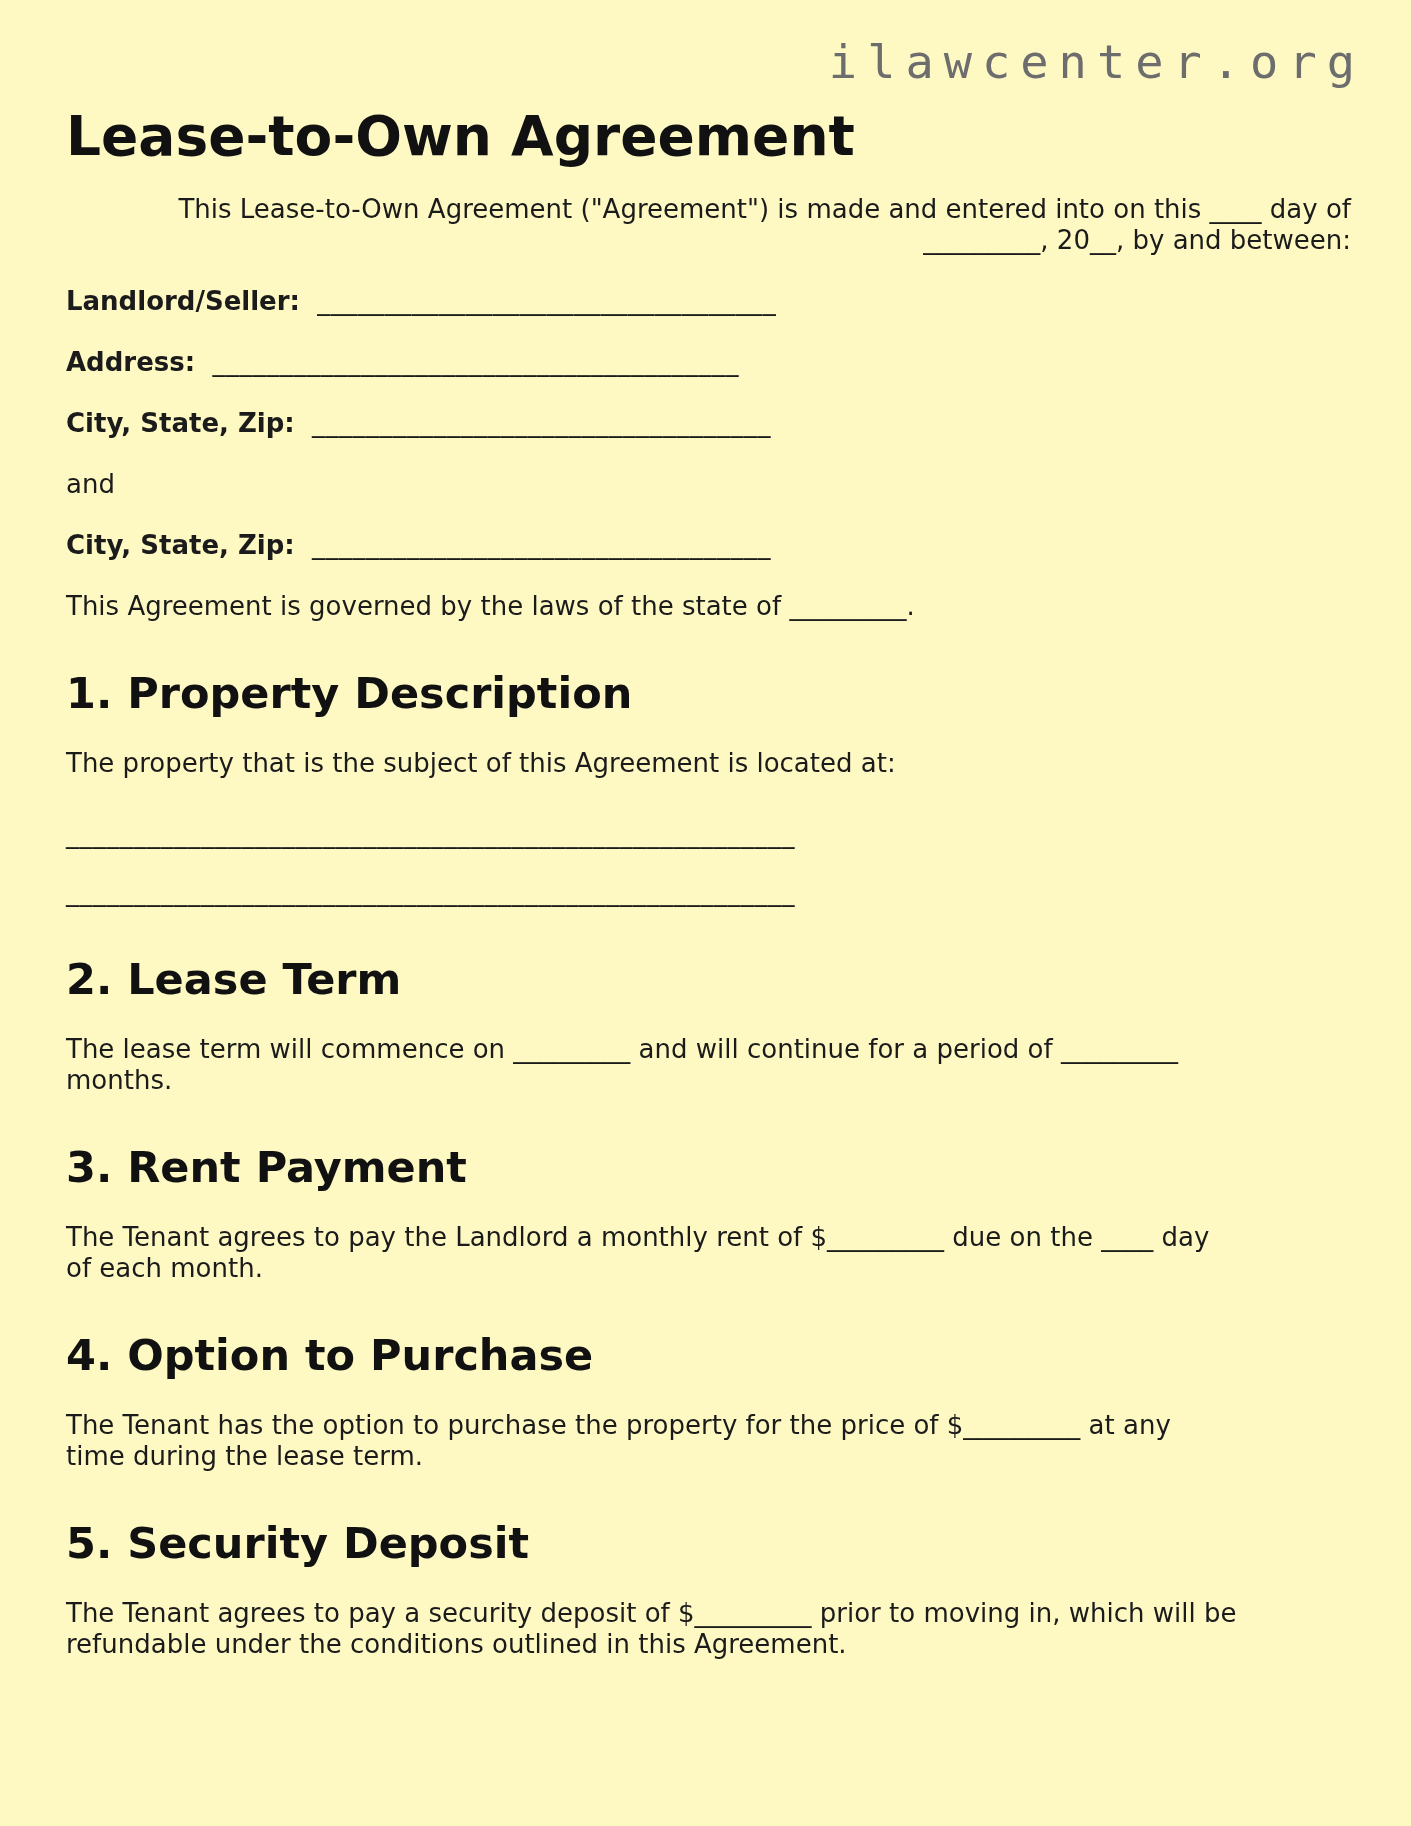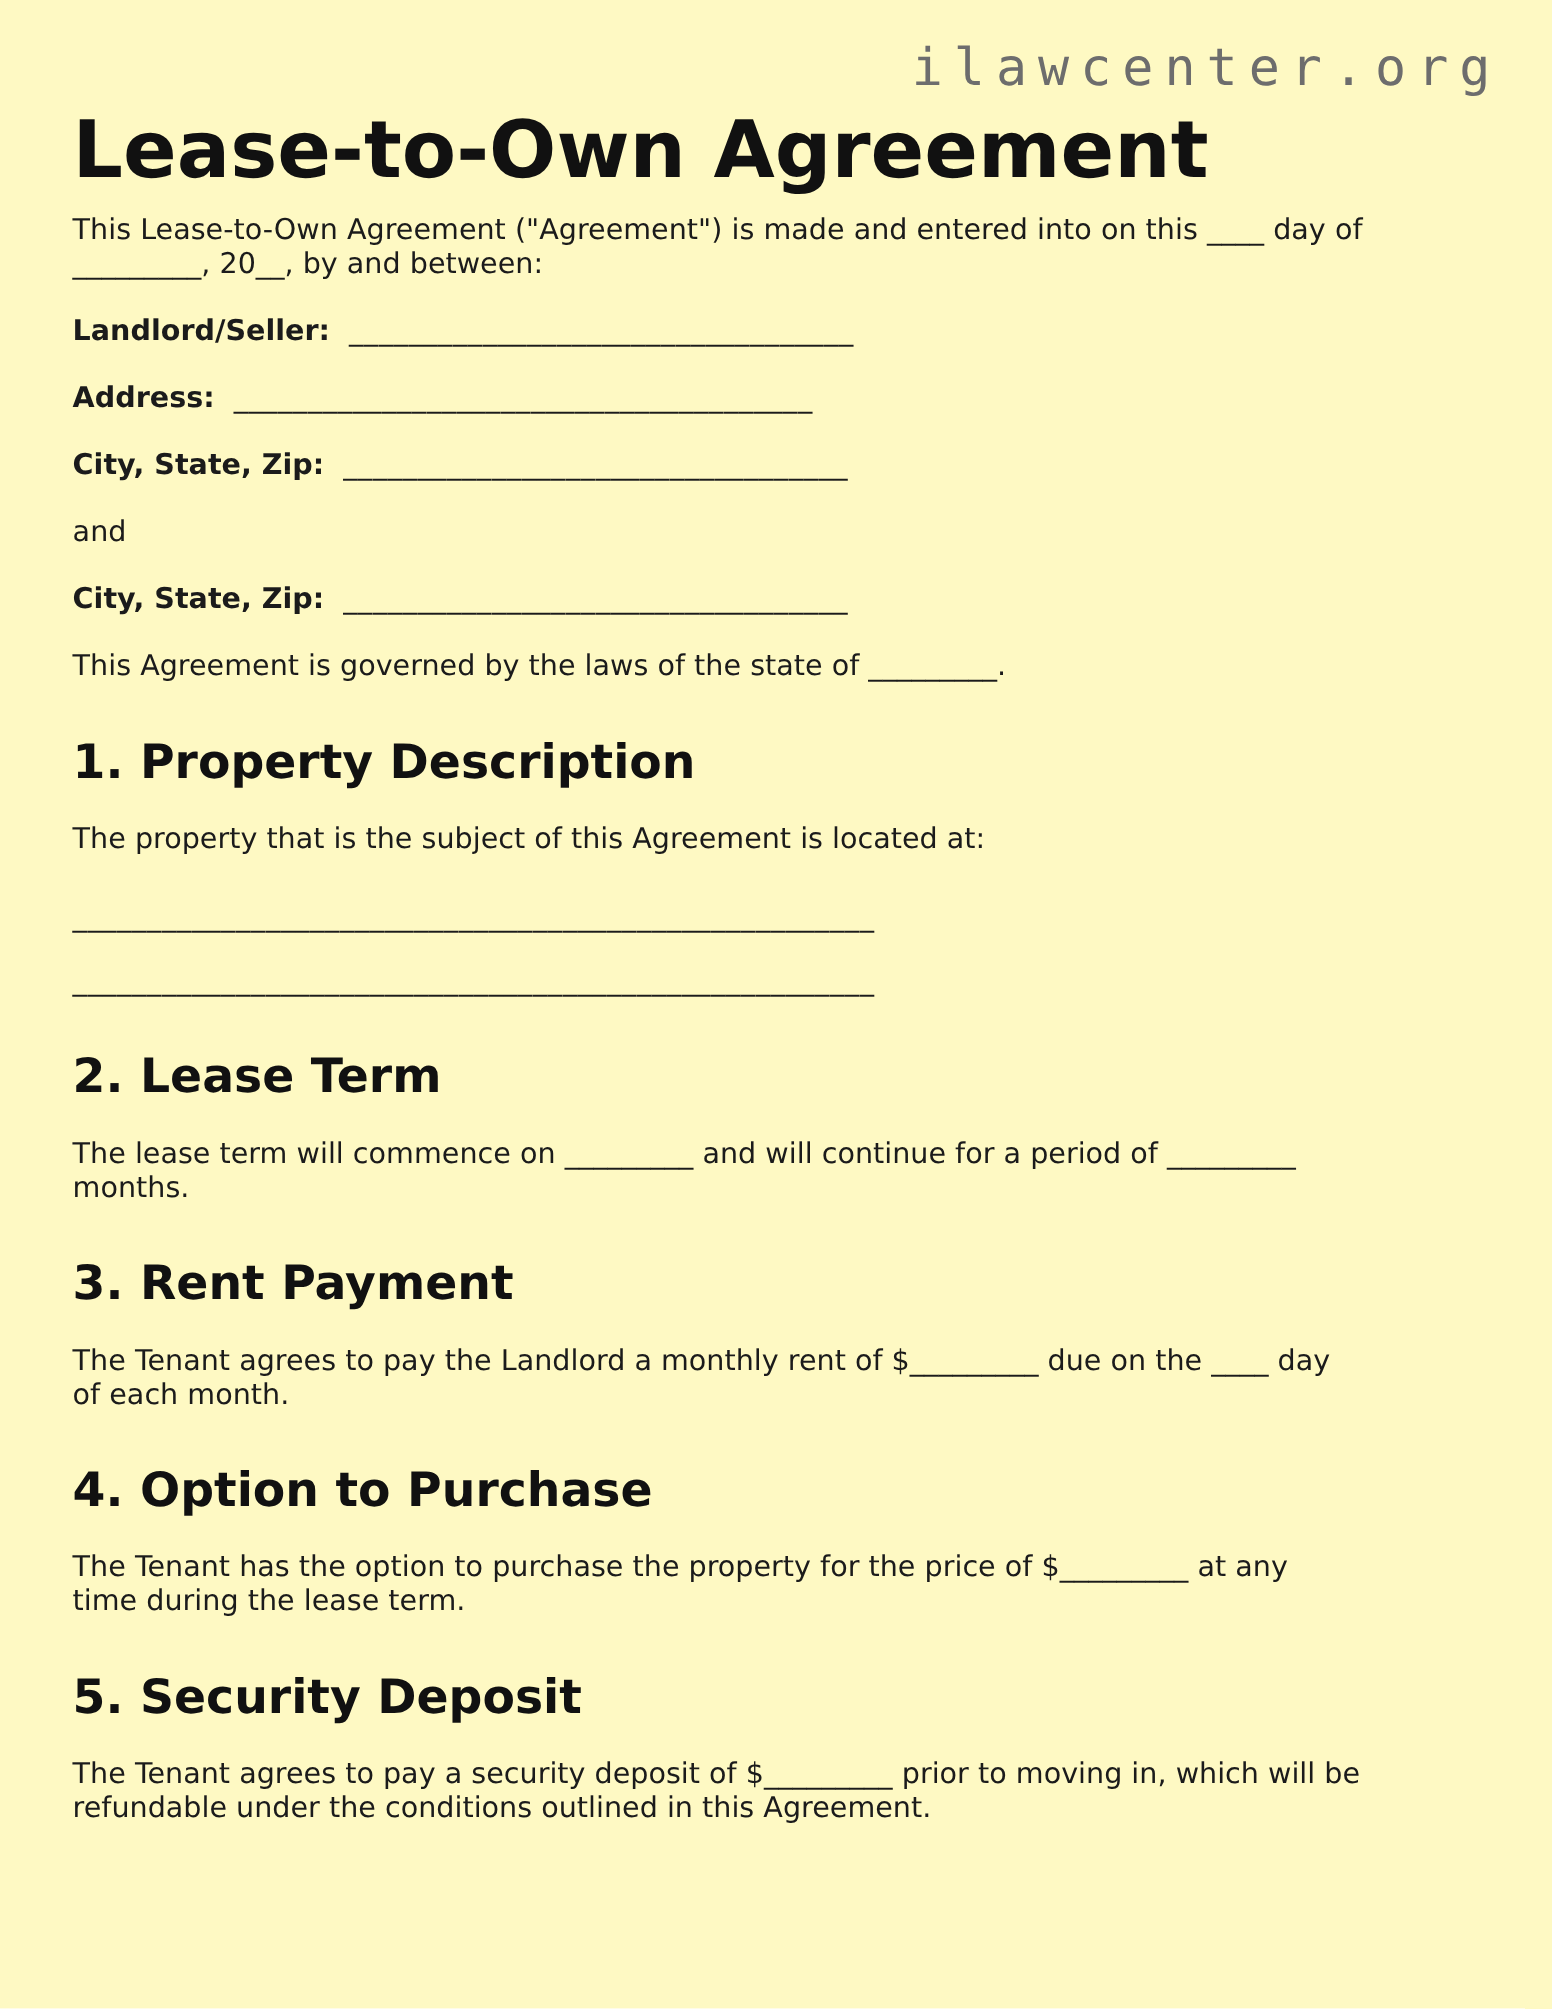--- a/index.html
+++ b/index.html
@@ -19,32 +19,32 @@
     font-family: "DejaVu Sans Mono", "Liberation Mono", monospace;
     font-size: 47px;
     line-height: 64px;
     letter-spacing: 10px;
     color: #6d6d6d;
     margin-right: -14px;
     white-space: nowrap;
   }
   h1 {
     margin-top: 10px;
-    font-size: 72px;
+    font-size: 55px;
     line-height: 64px;
     font-weight: bold;
     color: #111111;
     letter-spacing: 0px;
   }
   .body-text {
     font-size: 26px;
     line-height: 31px;
     white-space: pre-line;
   }
-  .intro { margin-top: 26px; }
+  .intro { margin-top: 26px; text-align: right; }
   .field-row {
     margin-top: 30px;
     font-size: 26px;
     line-height: 31px;
     white-space: nowrap;
   }
   .field-label { font-weight: bold; }
   .field-blank { margin-left: 9px; letter-spacing: 0.5px; }
   .connector { margin-top: 30px; font-size: 26px; line-height: 31px; }
   .governing { margin-top: 30px; }

